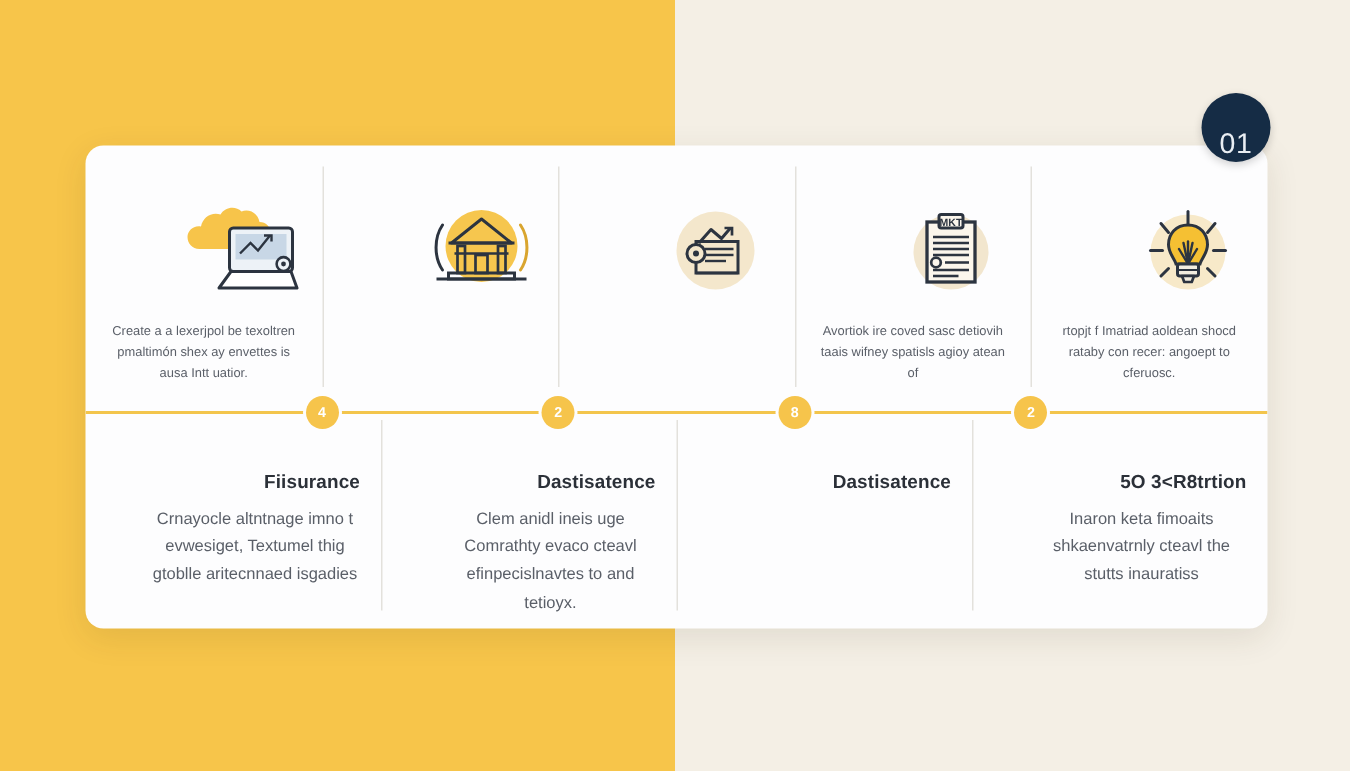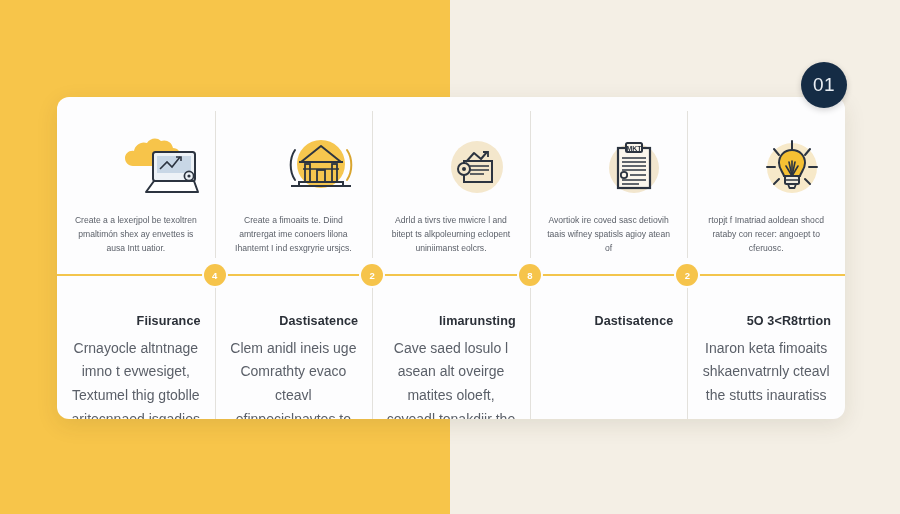--- a/index.html
+++ b/index.html
@@ -32,21 +32,21 @@
 
   
   #badge {
     position: absolute;
     left: 801px; top: 62px;
     width: 46px; height: 46px;
     border-radius: 50%;
     background: #152C45;
     color: #E9EEF3;
     display: flex;
-    align-items: center;
+    align-items: flex-end;
     justify-content: center;
     font-size: 19px;
     letter-spacing: .5px;
     z-index: 6;
     box-shadow: 0 2px 6px rgba(0,0,0,.18);
   }
 
   
   #card {
     position: absolute;
@@ -142,21 +142,21 @@
   .bot-title {
     margin-top: 26px;
     font-size: 12.6px;
     font-weight: bold;
     color: #2B3038;
     text-align: center;
     letter-spacing: .1px;
   }
   .bot-body {
     margin-top: 9px;
-    font-size: 14px;
+    font-size: 11px;
     line-height: 1.7;
     color: #5A5F68;
     text-align: center;
     max-width: 140px;
   }
 </style>
 </head>
 <body>
 
 <div id="bg-left"></div>
@@ -195,39 +195,37 @@
           <path d="M22 26L42 10l20 16z" fill="none" stroke="#2C3440" stroke-width="2" stroke-linejoin="round"></path>
           <line x1="20" y1="26" x2="64" y2="26" stroke="#2C3440" stroke-width="2"></line>
           <rect x="26" y="28" width="5" height="18" fill="none" stroke="#2C3440" stroke-width="1.8"></rect>
           <rect x="53" y="28" width="5" height="18" fill="none" stroke="#2C3440" stroke-width="1.8"></rect>
           <rect x="38" y="34" width="8" height="12" fill="none" stroke="#2C3440" stroke-width="1.8"></rect>
           <line x1="24" y1="33" x2="60" y2="33" stroke="#2C3440" stroke-width="1.6"></line>
           <rect x="20" y="46" width="44" height="4" fill="none" stroke="#2C3440" stroke-width="2"></rect>
           <line x1="12" y1="50" x2="72" y2="50" stroke="#2C3440" stroke-width="2"></line>
         </svg>
       </div>
-      <div class="top-text">Create a fimoaits te. Diind amtrergat ime conoers lilona Ihantemt I ind esxgryrie ursjcs.</div>
     </div>
 
     <div class="col">
       <div class="icon-wrap">
         <svg width="70" height="64" viewBox="0 0 70 64">
           <circle cx="35" cy="31" r="26" fill="#F4E7CC"></circle>
           <path d="M24 26l8-9 7 6 6-7" fill="none" stroke="#2C3440" stroke-width="2" stroke-linejoin="round"></path>
           <polyline points="41,16 46,16 46,21" fill="none" stroke="#2C3440" stroke-width="1.8"></polyline>
           <path d="M22 25h28v21H22z" fill="none" stroke="#2C3440" stroke-width="2"></path>
           <line x1="28" y1="30" x2="47" y2="30" stroke="#2C3440" stroke-width="1.6"></line>
           <line x1="28" y1="34" x2="47" y2="34" stroke="#2C3440" stroke-width="1.6"></line>
           <line x1="28" y1="38" x2="42" y2="38" stroke="#2C3440" stroke-width="1.6"></line>
           <line x1="22" y1="46" x2="50" y2="46" stroke="#2C3440" stroke-width="1.6"></line>
           <circle cx="22" cy="33" r="6" fill="#F4E7CC" stroke="#2C3440" stroke-width="2"></circle>
           <circle cx="22" cy="33" r="2" fill="#2C3440"></circle>
         </svg>
       </div>
-      <div class="top-text">Adrld a tivrs tive mwicre l and bitept ts alkpoleurning eclopent uniniimanst eolcrs.</div>
     </div>
 
     <div class="col">
       <div class="icon-wrap">
         <svg width="66" height="64" viewBox="0 0 66 64">
           <circle cx="33" cy="32" r="25" fill="#F2E6CE"></circle>
           <rect x="17" y="12" width="32" height="40" fill="#FBF6EC" stroke="#2C3440" stroke-width="2.2"></rect>
           <rect x="25" y="7" width="16" height="9" rx="1.5" fill="#FBF6EC" stroke="#2C3440" stroke-width="2"></rect>
           <text x="33" y="14.5" font-family="Liberation Sans, sans-serif" font-size="7" font-weight="bold" fill="#2C3440" text-anchor="middle">MKT</text>
           <g stroke="#2C3440" stroke-width="1.7">
@@ -296,24 +294,20 @@
     <div class="col">
       <div class="bot-title">Fiisurance</div>
       <div class="bot-body">Crnayocle altntnage imno t evwesiget, Textumel thig gtoblle aritecnnaed isgadies</div>
     </div>
 
     <div class="col">
       <div class="bot-title">Dastisatence</div>
       <div class="bot-body">Clem anidl ineis uge Comrathty evaco cteavl efinpecislnavtes to and tetioyx.</div>
     </div>
 
-    <div class="col">
-      <div class="bot-title">limarunsting</div>
-      <div class="bot-body">Cave saed losulo l asean alt oveirge matites oloeft, coveadl tonakdiir the</div>
-    </div>
 
     <div class="col">
       <div class="bot-title">Dastisatence</div>
     </div>
 
     <div class="col">
       <div class="bot-title">5O 3&lt;R8trtion</div>
       <div class="bot-body">Inaron keta fimoaits shkaenvatrnly cteavl the stutts inauratiss</div>
     </div>
   </div>

